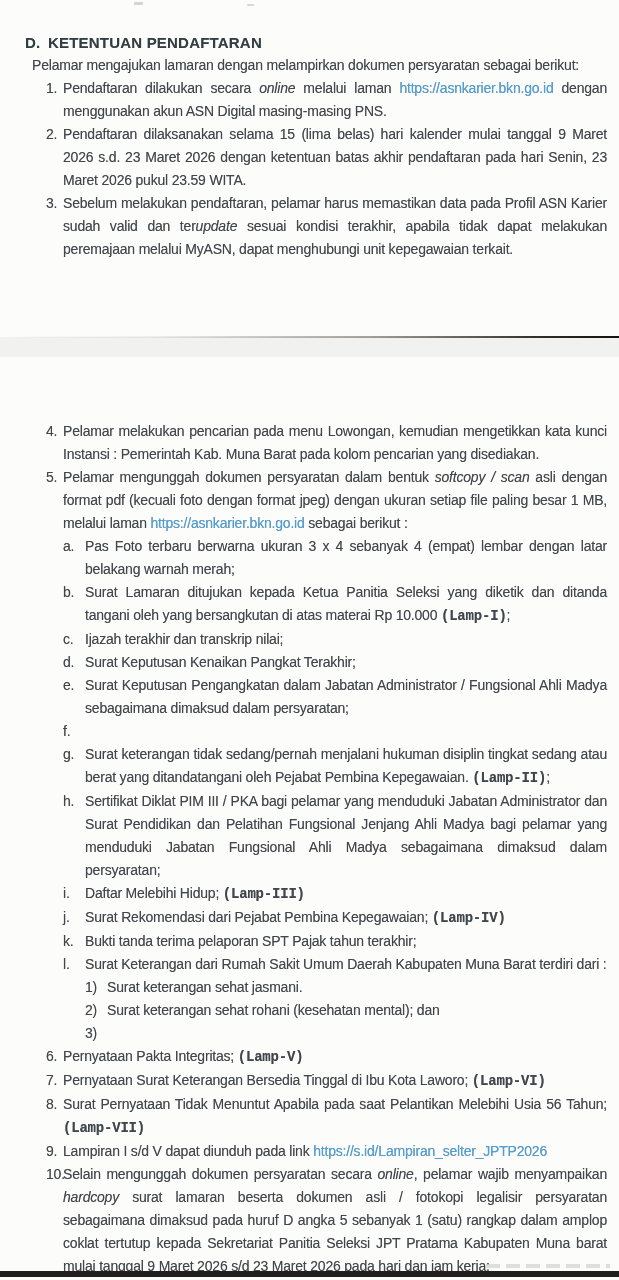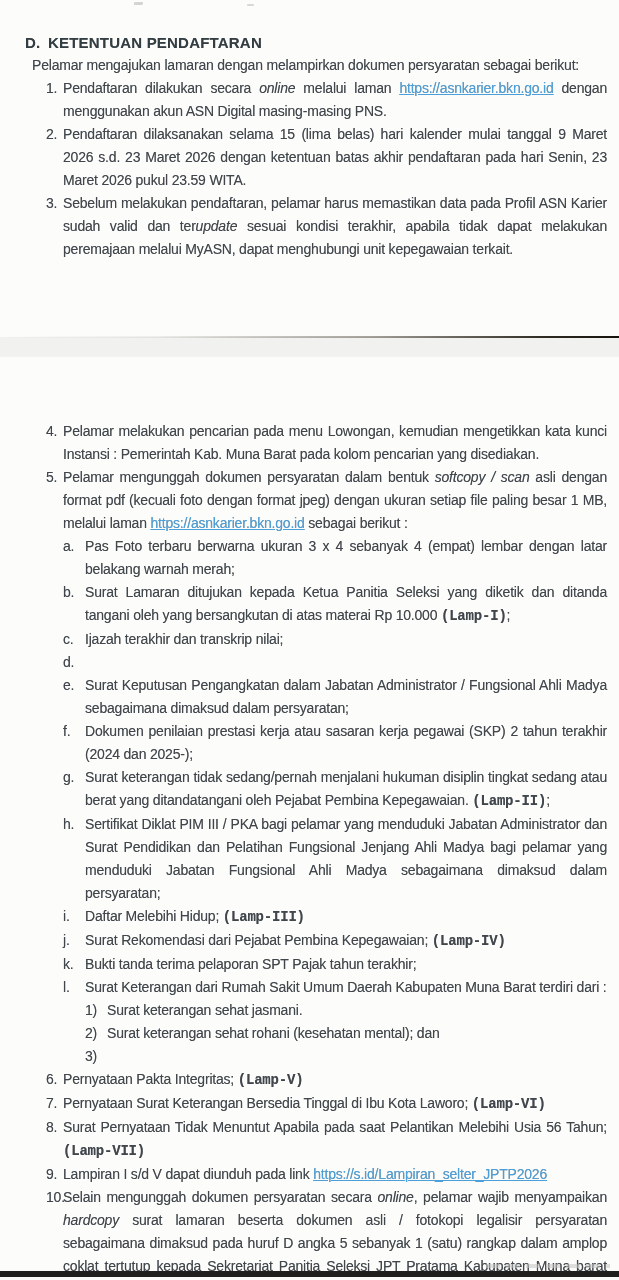--- a/index.html
+++ b/index.html
@@ -39,21 +39,21 @@
   .item.l1{padding-left:46px;}
   .item.l1 > .mk{width:17px;}
   .item.l2{padding-left:63px;}
   .item.l2 > .mk{width:22px;}
   .item.l3{padding-left:85px;}
   .item.l3 > .mk{width:22px;}
   .mk{flex:none;}
   .tx{flex:1;text-align:justify;}
   .it{font-style:italic;}
   .bd{font-weight:bold;font-family:Liberation Mono, monospace;}
-  a.doc-link{color:var(--link);text-decoration:underline;text-decoration-thickness:1px;cursor:pointer;}
+  a.doc-link{color:var(--link);text-decoration-thickness:1px;cursor:pointer;}
   .pagebreak{
     height:19px;background:var(--band);position:relative;
     box-shadow:0 1px 0 rgba(0,0,0,0.035);
   }
   .scan-edge{
     position:absolute;top:-1px;left:0;right:0;height:2px;
     background:linear-gradient(to right,
       rgba(50,48,35,0) 0%,
       rgba(50,48,35,0.07) 25%,
       rgba(55,50,35,0.45) 60%,
@@ -117,28 +117,28 @@
     <div class="block item l2">
       <span class="mk">b.</span>
       <div class="tx"><span>Surat Lamaran ditujukan kepada Ketua Panitia Seleksi yang diketik dan ditanda tangani oleh yang bersangkutan di atas materai Rp 10.000 </span><span class="bd">(Lamp-I)</span><span>;</span></div>
     </div>
     <div class="block item l2">
       <span class="mk">c.</span>
       <div class="tx"><span>Ijazah terakhir dan transkrip nilai;</span></div>
     </div>
     <div class="block item l2">
       <span class="mk">d.</span>
+      <div class="tx"><span>Surat Keputusan Kenaikan Pangkat Terakhir;</span></div>
     </div>
     <div class="block item l2">
       <span class="mk">e.</span>
       <div class="tx"><span>Surat Keputusan Pengangkatan dalam Jabatan Administrator / Fungsional Ahli Madya sebagaimana dimaksud dalam persyaratan;</span></div>
     </div>
     <div class="block item l2">
       <span class="mk">f.</span>
-      <div class="tx"><span>Dokumen penilaian prestasi kerja atau sasaran kerja pegawai (SKP) 2 tahun terakhir (2024 dan 2025-);</span></div>
     </div>
     <div class="block item l2">
       <span class="mk">g.</span>
       <div class="tx"><span>Surat keterangan tidak sedang/pernah menjalani hukuman disiplin tingkat sedang atau berat yang ditandatangani oleh Pejabat Pembina Kepegawaian. </span><span class="bd">(Lamp-II)</span><span>;</span></div>
     </div>
     <div class="block item l2">
       <span class="mk">h.</span>
       <div class="tx"><span>Sertifikat Diklat PIM III / PKA bagi pelamar yang menduduki Jabatan Administrator dan Surat Pendidikan dan Pelatihan Fungsional Jenjang Ahli Madya bagi pelamar yang menduduki Jabatan Fungsional Ahli Madya sebagaimana dimaksud dalam persyaratan;</span></div>
     </div>
     <div class="block item l2">

